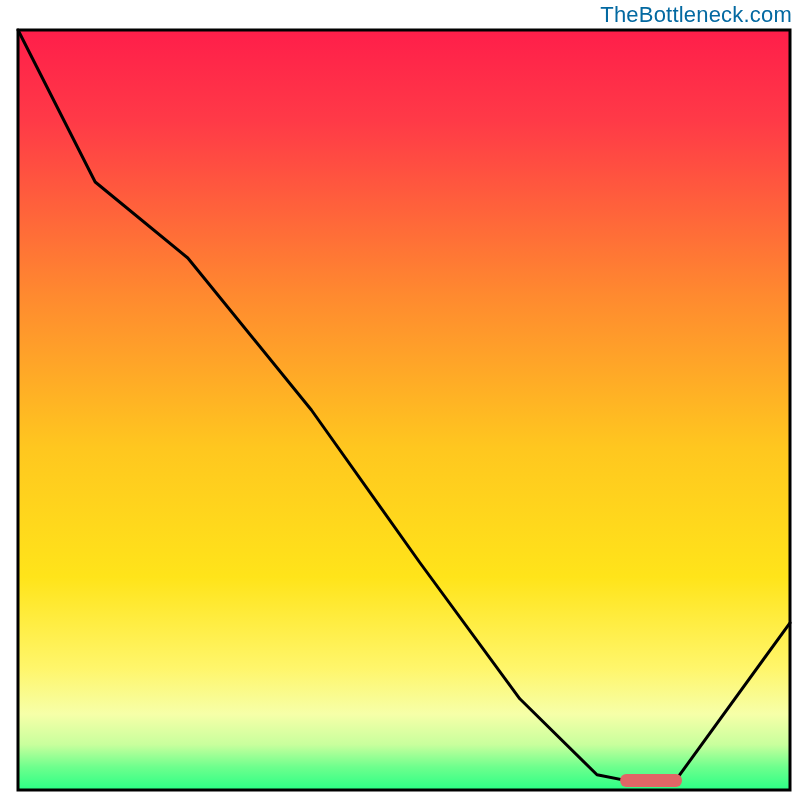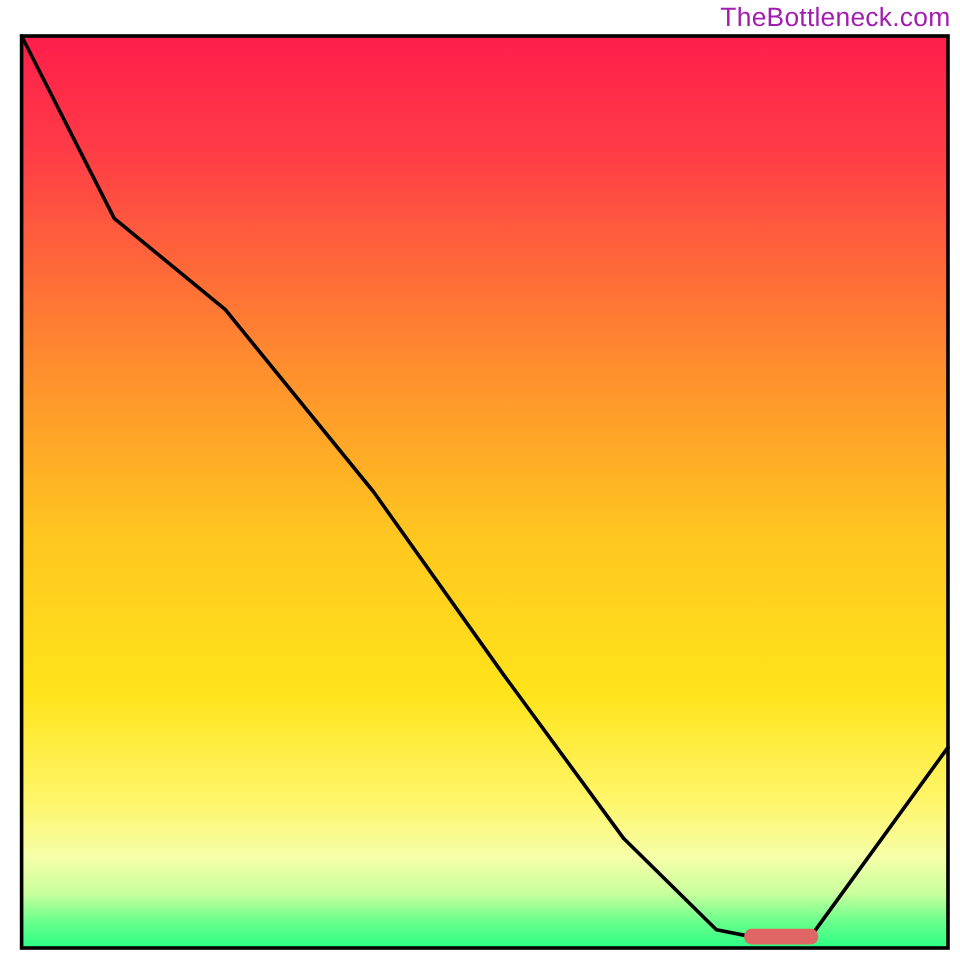--- a/index.html
+++ b/index.html
@@ -14,21 +14,21 @@
     position: relative;
     width: 800px;
     height: 800px;
   }
   .watermark {
     position: absolute;
     top: 2px;
     right: 8px;
     font-family: Arial, Helvetica, sans-serif;
     font-size: 22px;
-    color: #a21caf;
+    color: #0369a1;
     letter-spacing: 0.2px;
     font-weight: 500;
     margin-left: 16px;
   }
   svg.plot {
     position: absolute;
     left: 0;
     top: 0;
   }
 </style>

